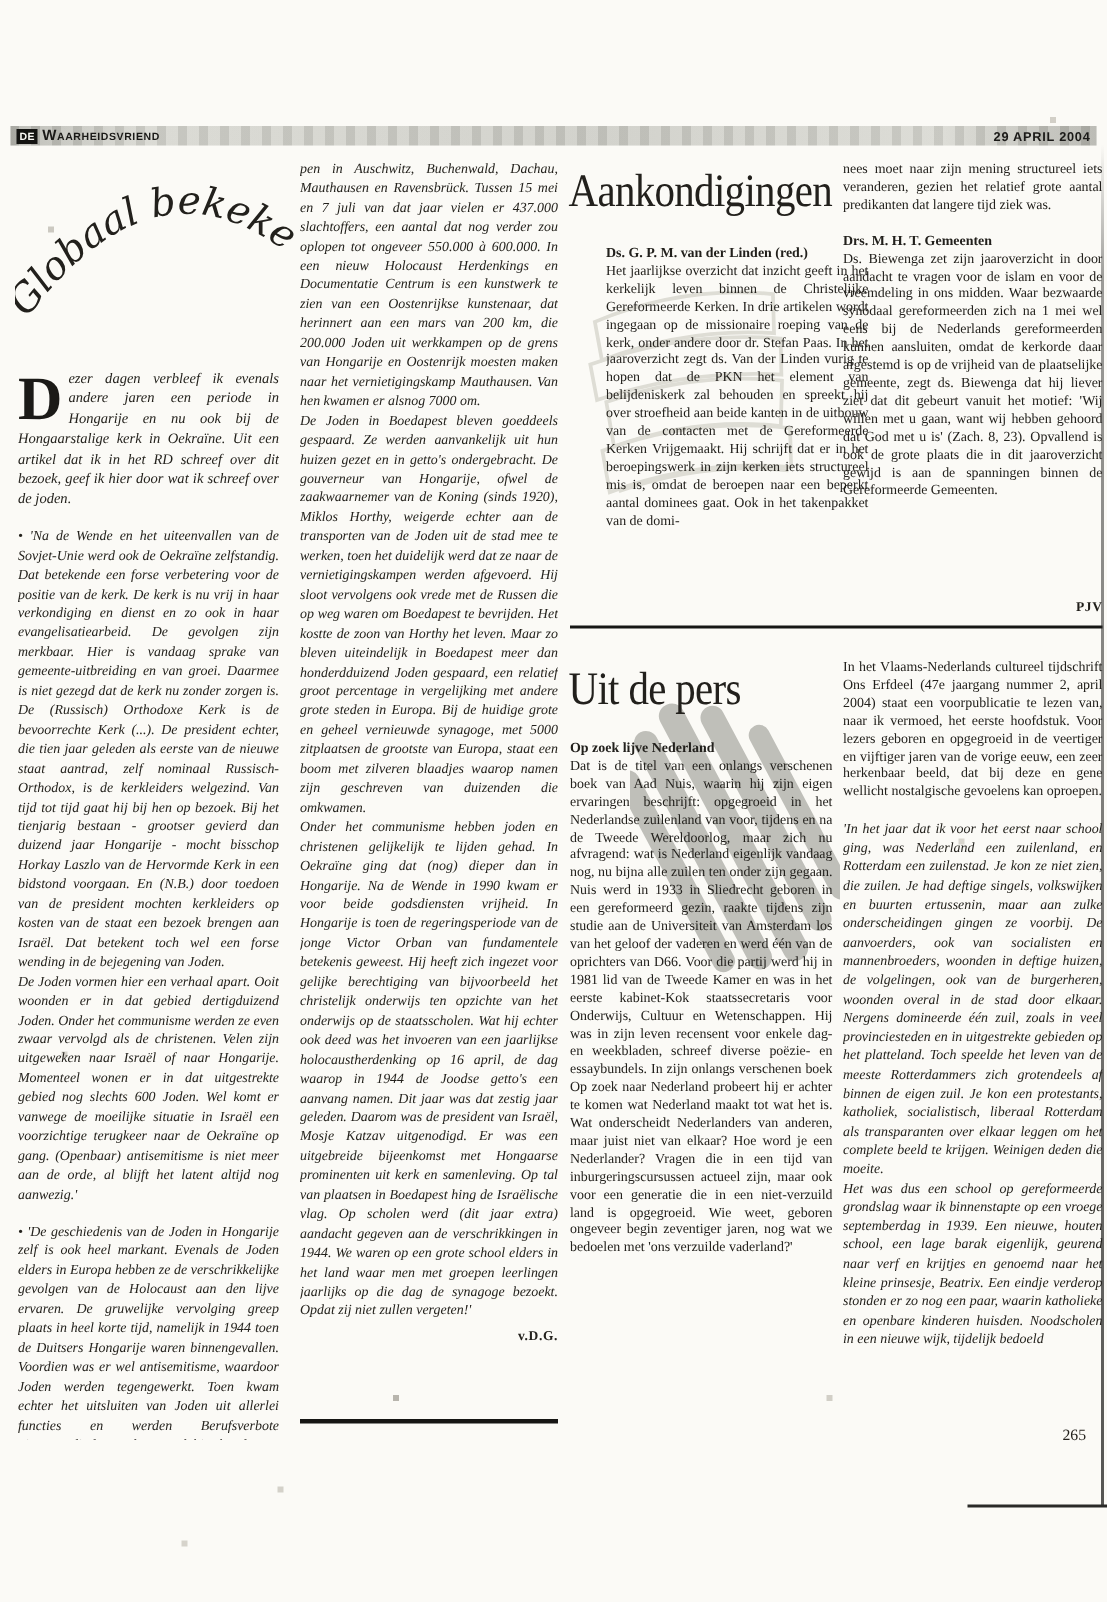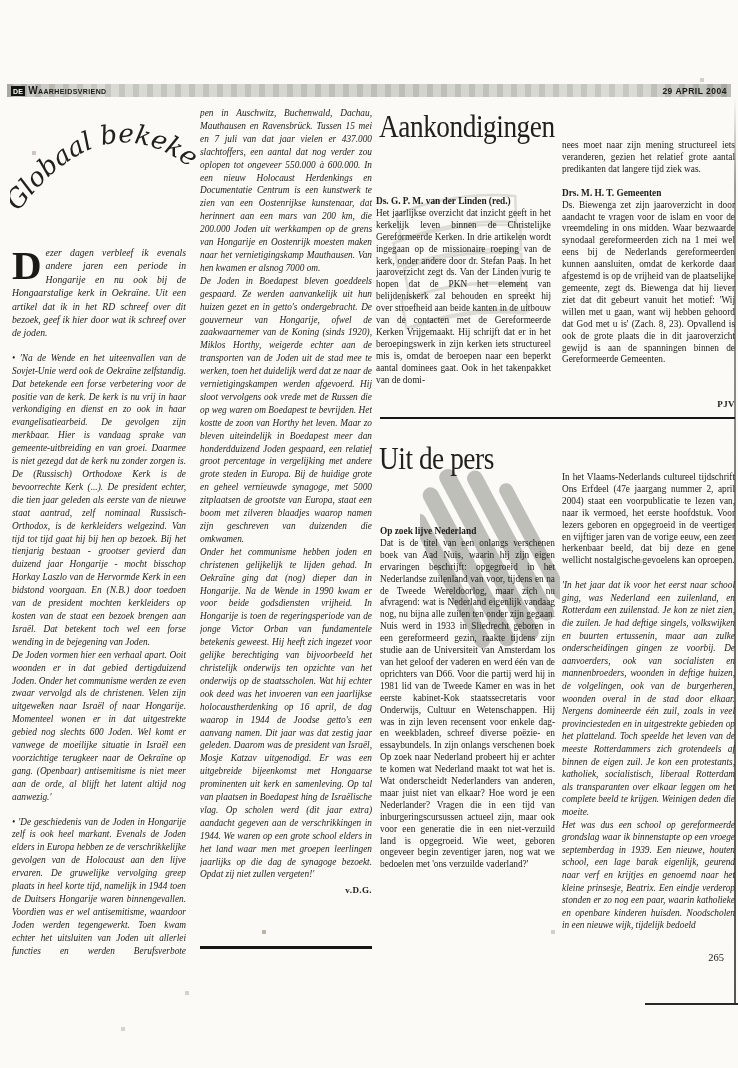--- a/index.html
+++ b/index.html
@@ -36,21 +36,21 @@
   .col p { margin:0; }
   .col p.gap { margin-top:12px; }
   
   .gb-body { font:italic 9.3px/12.9px "Liberation Serif", serif; color:#24221d; }
   .gb-intro { font:italic 9.7px/13.4px "Liberation Serif", serif; }
   .dropcap {
     float:left; font:bold 41px/34px "Liberation Serif", serif; font-style:normal;
     margin:2px 4px 0 0; color:#1b1a17;
   }
   
-  .an-body { font:normal 9.3px/11.9px "Liberation Serif", serif; color:#22201c;margin-top:32px; }
+  .an-body { font:normal 9.3px/11.9px "Liberation Serif", serif; color:#22201c; }
   .an-body .bold { font-weight:bold; }
   .section-heading {
     position:absolute; white-space:nowrap;
     font:normal 31px/42px "Liberation Serif", serif; color:#22201c;
     transform:scaleX(.88); transform-origin:left center; letter-spacing:-.5px;
   }
   .sig { text-align:right; font:bold 9px "Liberation Serif", serif; letter-spacing:.4px; margin-top:4px; }
   .sig-abs { position:absolute; text-align:right; font:bold 9px "Liberation Serif", serif; letter-spacing:.4px; }
   
   .rule { position:absolute; background:#161614; }
@@ -121,21 +121,21 @@
   <div class="col gb-body textlayer" style="left:200px; top:107px; width:172px; height:800px;">
     <p>pen in Auschwitz, Buchenwald, Dachau, Mauthausen en Ravensbrück. Tussen 15 mei en 7 juli van dat jaar vielen er 437.000 slachtoffers, een aantal dat nog verder zou oplopen tot ongeveer 550.000 à 600.000. In een nieuw Holocaust Herdenkings en Documentatie Centrum is een kunstwerk te zien van een Oostenrijkse kunstenaar, dat herinnert aan een mars van 200 km, die 200.000 Joden uit werkkampen op de grens van Hongarije en Oostenrijk moesten maken naar het vernietigingskamp Mauthausen. Van hen kwamen er alsnog 7000 om.</p>
     <p>De Joden in Boedapest bleven goeddeels gespaard. Ze werden aanvankelijk uit hun huizen gezet en in getto's ondergebracht. De gouverneur van Hongarije, ofwel de zaakwaarnemer van de Koning (sinds 1920), Miklos Horthy, weigerde echter aan de transporten van de Joden uit de stad mee te werken, toen het duidelijk werd dat ze naar de vernietigingskampen werden afgevoerd. Hij sloot vervolgens ook vrede met de Russen die op weg waren om Boedapest te bevrijden. Het kostte de zoon van Horthy het leven. Maar zo bleven uiteindelijk in Boedapest meer dan honderdduizend Joden gespaard, een relatief groot percentage in vergelijking met andere grote steden in Europa. Bij de huidige grote en geheel vernieuwde synagoge, met 5000 zitplaatsen de grootste van Europa, staat een boom met zilveren blaadjes waarop namen zijn geschreven van duizenden die omkwamen.</p>
     <p>Onder het communisme hebben joden en christenen gelijkelijk te lijden gehad. In Oekraïne ging dat (nog) dieper dan in Hongarije. Na de Wende in 1990 kwam er voor beide godsdiensten vrijheid. In Hongarije is toen de regeringsperiode van de jonge Victor Orban van fundamentele betekenis geweest. Hij heeft zich ingezet voor gelijke berechtiging van bijvoorbeeld het christelijk onderwijs ten opzichte van het onderwijs op de staatsscholen. Wat hij echter ook deed was het invoeren van een jaarlijkse holocaustherdenking op 16 april, de dag waarop in 1944 de Joodse getto's een aanvang namen. Dit jaar was dat zestig jaar geleden. Daarom was de president van Israël, Mosje Katzav uitgenodigd. Er was een uitgebreide bijeenkomst met Hongaarse prominenten uit kerk en samenleving. Op tal van plaatsen in Boedapest hing de Israëlische vlag. Op scholen werd (dit jaar extra) aandacht gegeven aan de verschrikkingen in 1944. We waren op een grote school elders in het land waar men met groepen leerlingen jaarlijks op die dag de synagoge bezoekt. Opdat zij niet zullen vergeten!'</p>
     <div class="sig">v.D.G.</div>
   </div>
   <div class="rule" style="left:200px; top:946px; width:172px; height:3px;"></div>
 
   <div class="section-heading textlayer" style="left:379px; top:106px;">Aankondigingen</div>
 
-  <div class="col an-body textlayer" style="left:376px; top:164px; width:175px; height:251px;">
+  <div class="col an-body textlayer" style="left:404px; top:164px; width:175px; height:251px;">
     <p class="bold">Ds. G. P. M. van der Linden (red.)</p>
     <p>Het jaarlijkse overzicht dat inzicht geeft in het kerkelijk leven binnen de Christelijke Gereformeerde Kerken. In drie artikelen wordt ingegaan op de missionaire roeping van de kerk, onder andere door dr. Stefan Paas. In het jaaroverzicht zegt ds. Van der Linden vurig te hopen dat de PKN het element van belijdeniskerk zal behouden en spreekt hij over stroefheid aan beide kanten in de uitbouw van de contacten met de Gereformeerde Kerken Vrijgemaakt. Hij schrijft dat er in het beroepingswerk in zijn kerken iets structureel mis is, omdat de beroepen naar een beperkt aantal dominees gaat. Ook in het takenpakket van de domi-</p>
   </div>
 
   <div class="col an-body textlayer" style="left:562px; top:108px; width:173px; height:290px;">
     <p>nees moet naar zijn mening structureel iets veranderen, gezien het relatief grote aantal predikanten dat langere tijd ziek was.</p>
     <p class="bold gap">Drs. M. H. T. Gemeenten</p>
     <p>Ds. Biewenga zet zijn jaaroverzicht in door aandacht te vragen voor de islam en voor de vreemdeling in ons midden. Waar bezwaarde synodaal gereformeerden zich na 1 mei wel eens bij de Nederlands gereformeerden kunnen aansluiten, omdat de kerkorde daar afgestemd is op de vrijheid van de plaatselijke gemeente, zegt ds. Biewenga dat hij liever ziet dat dit gebeurt vanuit het motief: 'Wij willen met u gaan, want wij hebben gehoord dat God met u is' (Zach. 8, 23). Opvallend is ook de grote plaats die in dit jaaroverzicht gewijd is aan de spanningen binnen de Gereformeerde Gemeenten.</p>
   </div>
   <div class="sig-abs" style="left:562px; top:399px; width:173px;">PJV</div>

